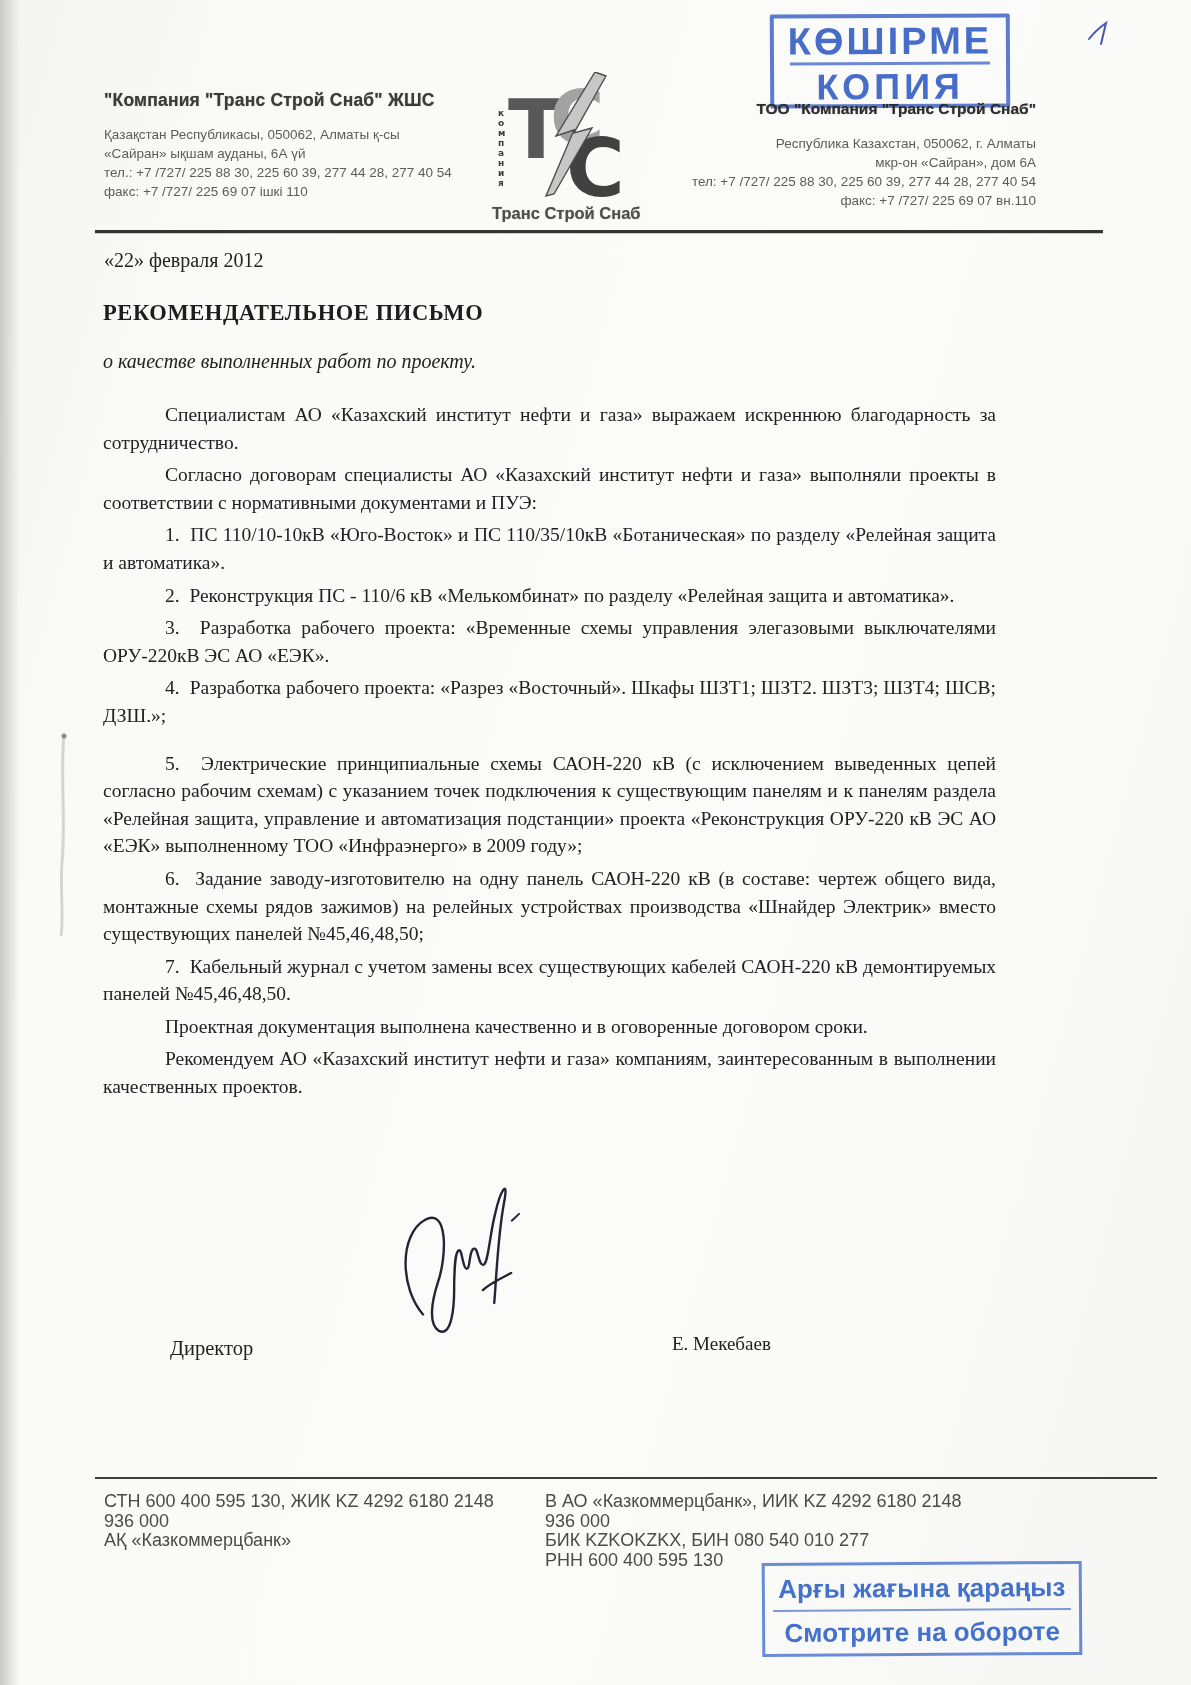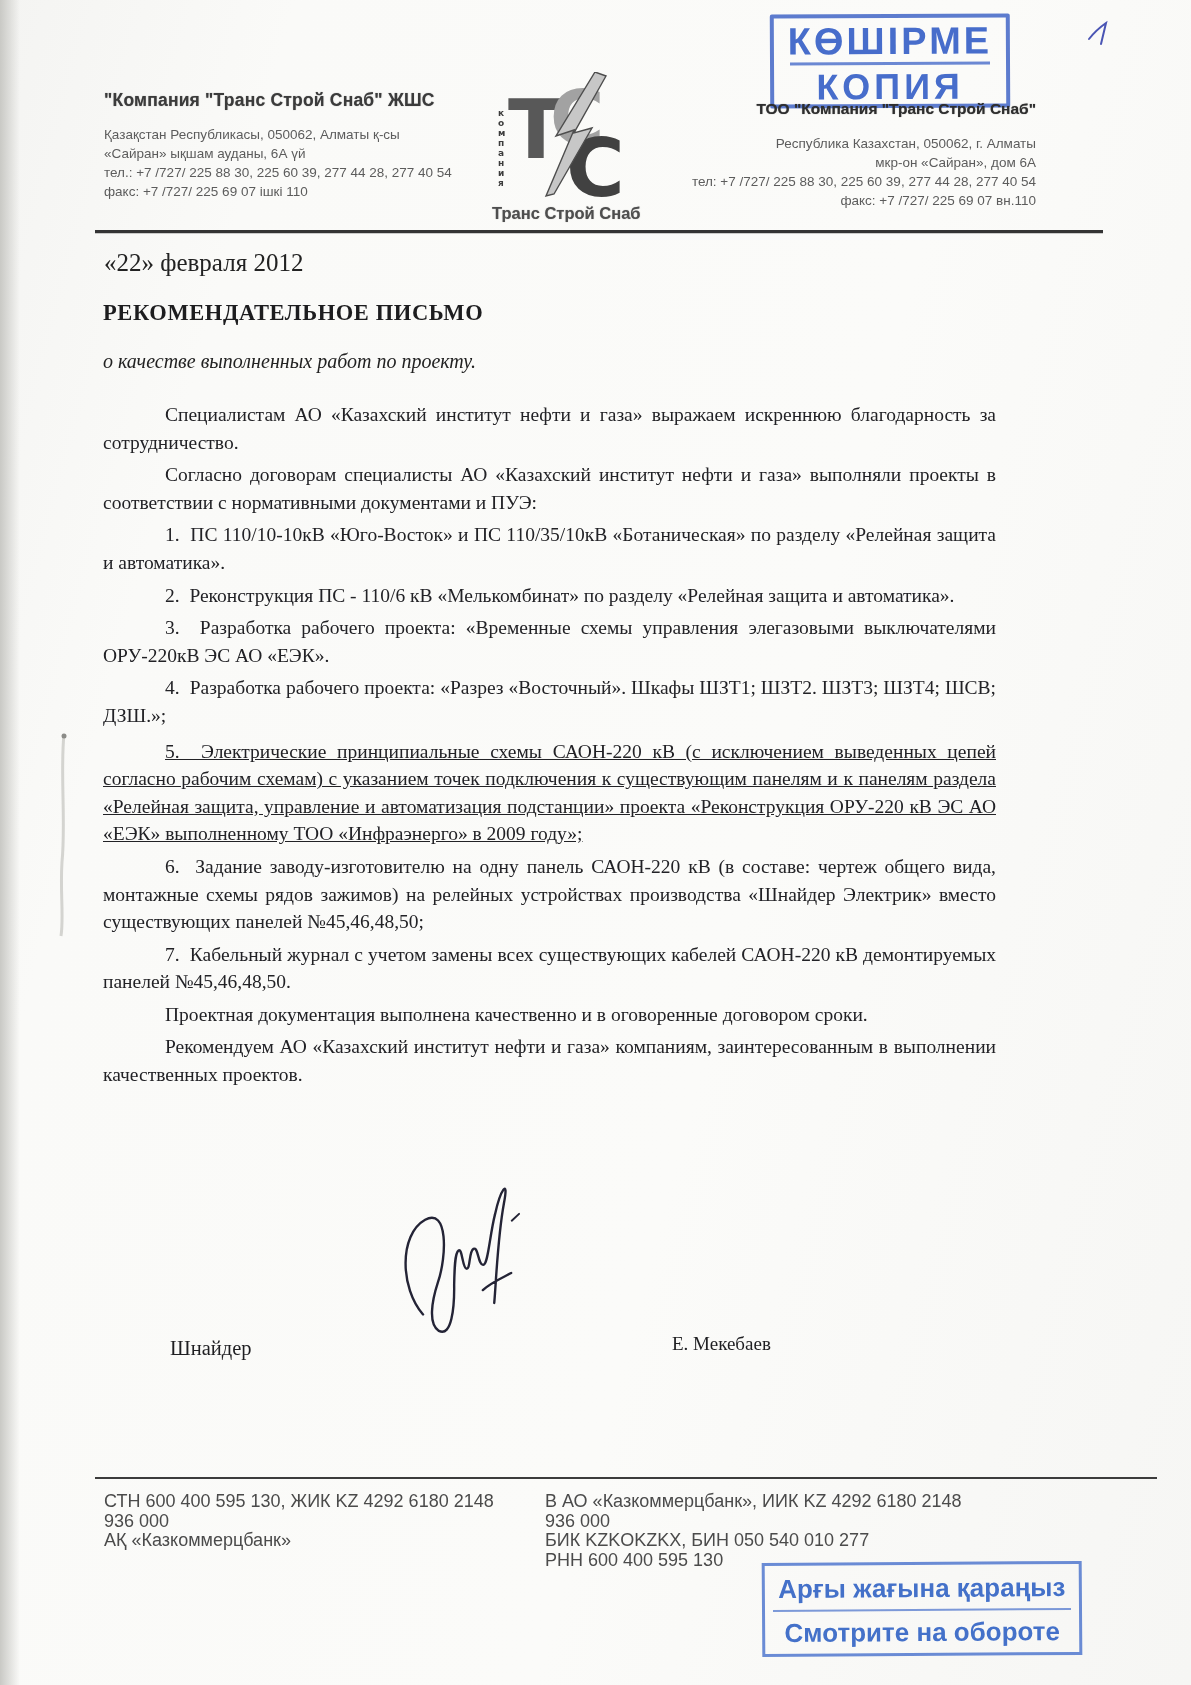--- a/index.html
+++ b/index.html
@@ -45,21 +45,21 @@
   .hdr-divider {
     position:absolute; left:95px; top:230px; width:1008px; height:2.5px;
     background:#343434; box-shadow:0 1px 0 rgba(60,60,60,.25);
   }
   
   .logo { position:absolute; left:492px; top:72px; width:160px; }
   .logo .caption {
     margin-top:-4px; text-align:left; font-weight:800; font-size:16.5px; color:#4e4e4e;
     text-shadow:0 0 1px rgba(70,70,70,.5); white-space:nowrap;
   }
-  .date { position:absolute; left:104px; top:249px; font-family:"Liberation Serif",serif; font-size:25px; color:#222; }
+  .date { position:absolute; left:104px; top:249px; font-family:"Liberation Serif",serif; font-size:20px; color:#222; }
   .title-blk { position:absolute; left:103px; top:300px; width:893px; text-align:left; font-family:"Liberation Serif",serif; }
   .title-blk .t { font-size:22.5px; font-weight:700; letter-spacing:.6px; color:#1d1d1f; }
   .title-blk .st { margin-top:24px; font-size:20px; color:#222;font-style:italic; }
   .body-text {
     position:absolute; left:103px; top:401px; width:893px;
     font-family:"Liberation Serif",serif; font-size:19.5px; line-height:27.6px;
     color:#222226; text-align:justify;
   }
   .body-text p { text-indent:62px; margin:0 0 5px; }
   
@@ -156,44 +156,44 @@
     <div class="st">о качестве выполненных работ по проекту.</div>
   </div>
 
   <div class="body-text">
     <p>Специалистам АО «Казахский институт нефти и газа» выражаем искреннюю благодарность за сотрудничество.</p>
     <p>Согласно договорам специалисты АО «Казахский институт нефти и газа» выполняли проекты в соответствии с нормативными документами и ПУЭ:</p>
     <p>1.&nbsp;&nbsp;ПС 110/10-10кВ «Юго-Восток» и ПС 110/35/10кВ «Ботаническая» по разделу «Релейная защита и автоматика».</p>
     <p>2.&nbsp;&nbsp;Реконструкция ПС - 110/6 кВ «Мелькомбинат» по разделу «Релейная защита и автоматика».</p>
     <p>3.&nbsp;&nbsp;Разработка рабочего проекта: «Временные схемы управления элегазовыми выключателями ОРУ-220кВ ЭС АО «ЕЭК».</p>
     <p>4.&nbsp;&nbsp;Разработка рабочего проекта: «Разрез «Восточный». Шкафы ШЗТ1; ШЗТ2. ШЗТ3; ШЗТ4; ШСВ; ДЗШ.»;</p>
-    <p style="margin-top:8px;text-decoration:underline;">5.&nbsp;&nbsp;Электрические принципиальные схемы САОН-220 кВ (с исключением выведенных цепей согласно рабочим схемам) с указанием точек подключения к существующим панелям и к панелям раздела «Релейная защита, управление и автоматизация подстанции» проекта «Реконструкция ОРУ-220 кВ ЭС АО «ЕЭК» выполненному ТОО «Инфраэнерго» в 2009 году»;</p>
+    <p style="margin-top:20px;">5.&nbsp;&nbsp;Электрические принципиальные схемы САОН-220 кВ (с исключением выведенных цепей согласно рабочим схемам) с указанием точек подключения к существующим панелям и к панелям раздела «Релейная защита, управление и автоматизация подстанции» проекта «Реконструкция ОРУ-220 кВ ЭС АО «ЕЭК» выполненному ТОО «Инфраэнерго» в 2009 году»;</p>
     <p style="">6.&nbsp;&nbsp;Задание заводу-изготовителю на одну панель САОН-220 кВ (в составе: чертеж общего вида, монтажные схемы рядов зажимов) на релейных устройствах производства «Шнайдер Электрик» вместо существующих панелей №45,46,48,50;</p>
     <p>7.&nbsp;&nbsp;Кабельный журнал с учетом замены всех существующих кабелей САОН-220 кВ демонтируемых панелей №45,46,48,50.</p>
     <p>Проектная документация  выполнена качественно и в оговоренные договором сроки.</p>
     <p>Рекомендуем АО «Казахский институт нефти и газа»  компаниям, заинтересованным в выполнении качественных проектов.</p>
   </div>
 
-  <div class="sig-role">Шнайдер</div>
+  <div class="sig-role">Директор</div>
   <div class="sig-mark">
     <svg width="150" height="160" viewBox="0 0 150 160">
       <path d="M30,128 C10,100 14,46 42,34 C66,24 60,72 48,98 C40,116 34,138 44,146 C56,154 62,124 64,102 C66,86 68,70 72,68 C76,66 74,86 78,87 C82,88 82,70 87,68 C92,66 90,85 95,85 C100,85 104,58 112,36 C120,12 130,0 122,26 C112,60 106,104 102,124 M92,110 C100,104 112,100 122,96" fill="none" stroke="#242436" stroke-width="2.4" stroke-linecap="round"></path>
       <path d="M128,44 L136,38" fill="none" stroke="#242436" stroke-width="2" stroke-linecap="round"></path>
     </svg>
   </div>
   <div class="sig-name">Е. Мекебаев</div>
 
   <div class="ftr-divider"></div>
   <div class="ftr-col left">
     <div>СТН 600 400 595 130, ЖИК KZ 4292 6180 2148 936 000</div>
     <div>АҚ «Казкоммерцбанк»</div>
   </div>
   <div class="ftr-col right">
     <div>В АО «Казкоммерцбанк», ИИК KZ 4292 6180 2148 936 000</div>
-    <div>БИК KZKOKZKX, БИН 050 540 010 277</div>
+    <div>БИК KZKOKZKX, БИН 080 540 010 277</div>
     <div>РНН 600 400 595 130</div>
   </div>
 
   <div class="back-stamp">
     <div class="l1">Арғы жағына қараңыз</div>
     <div class="l2">Смотрите на обороте</div>
   </div>
 
 </div>
 

